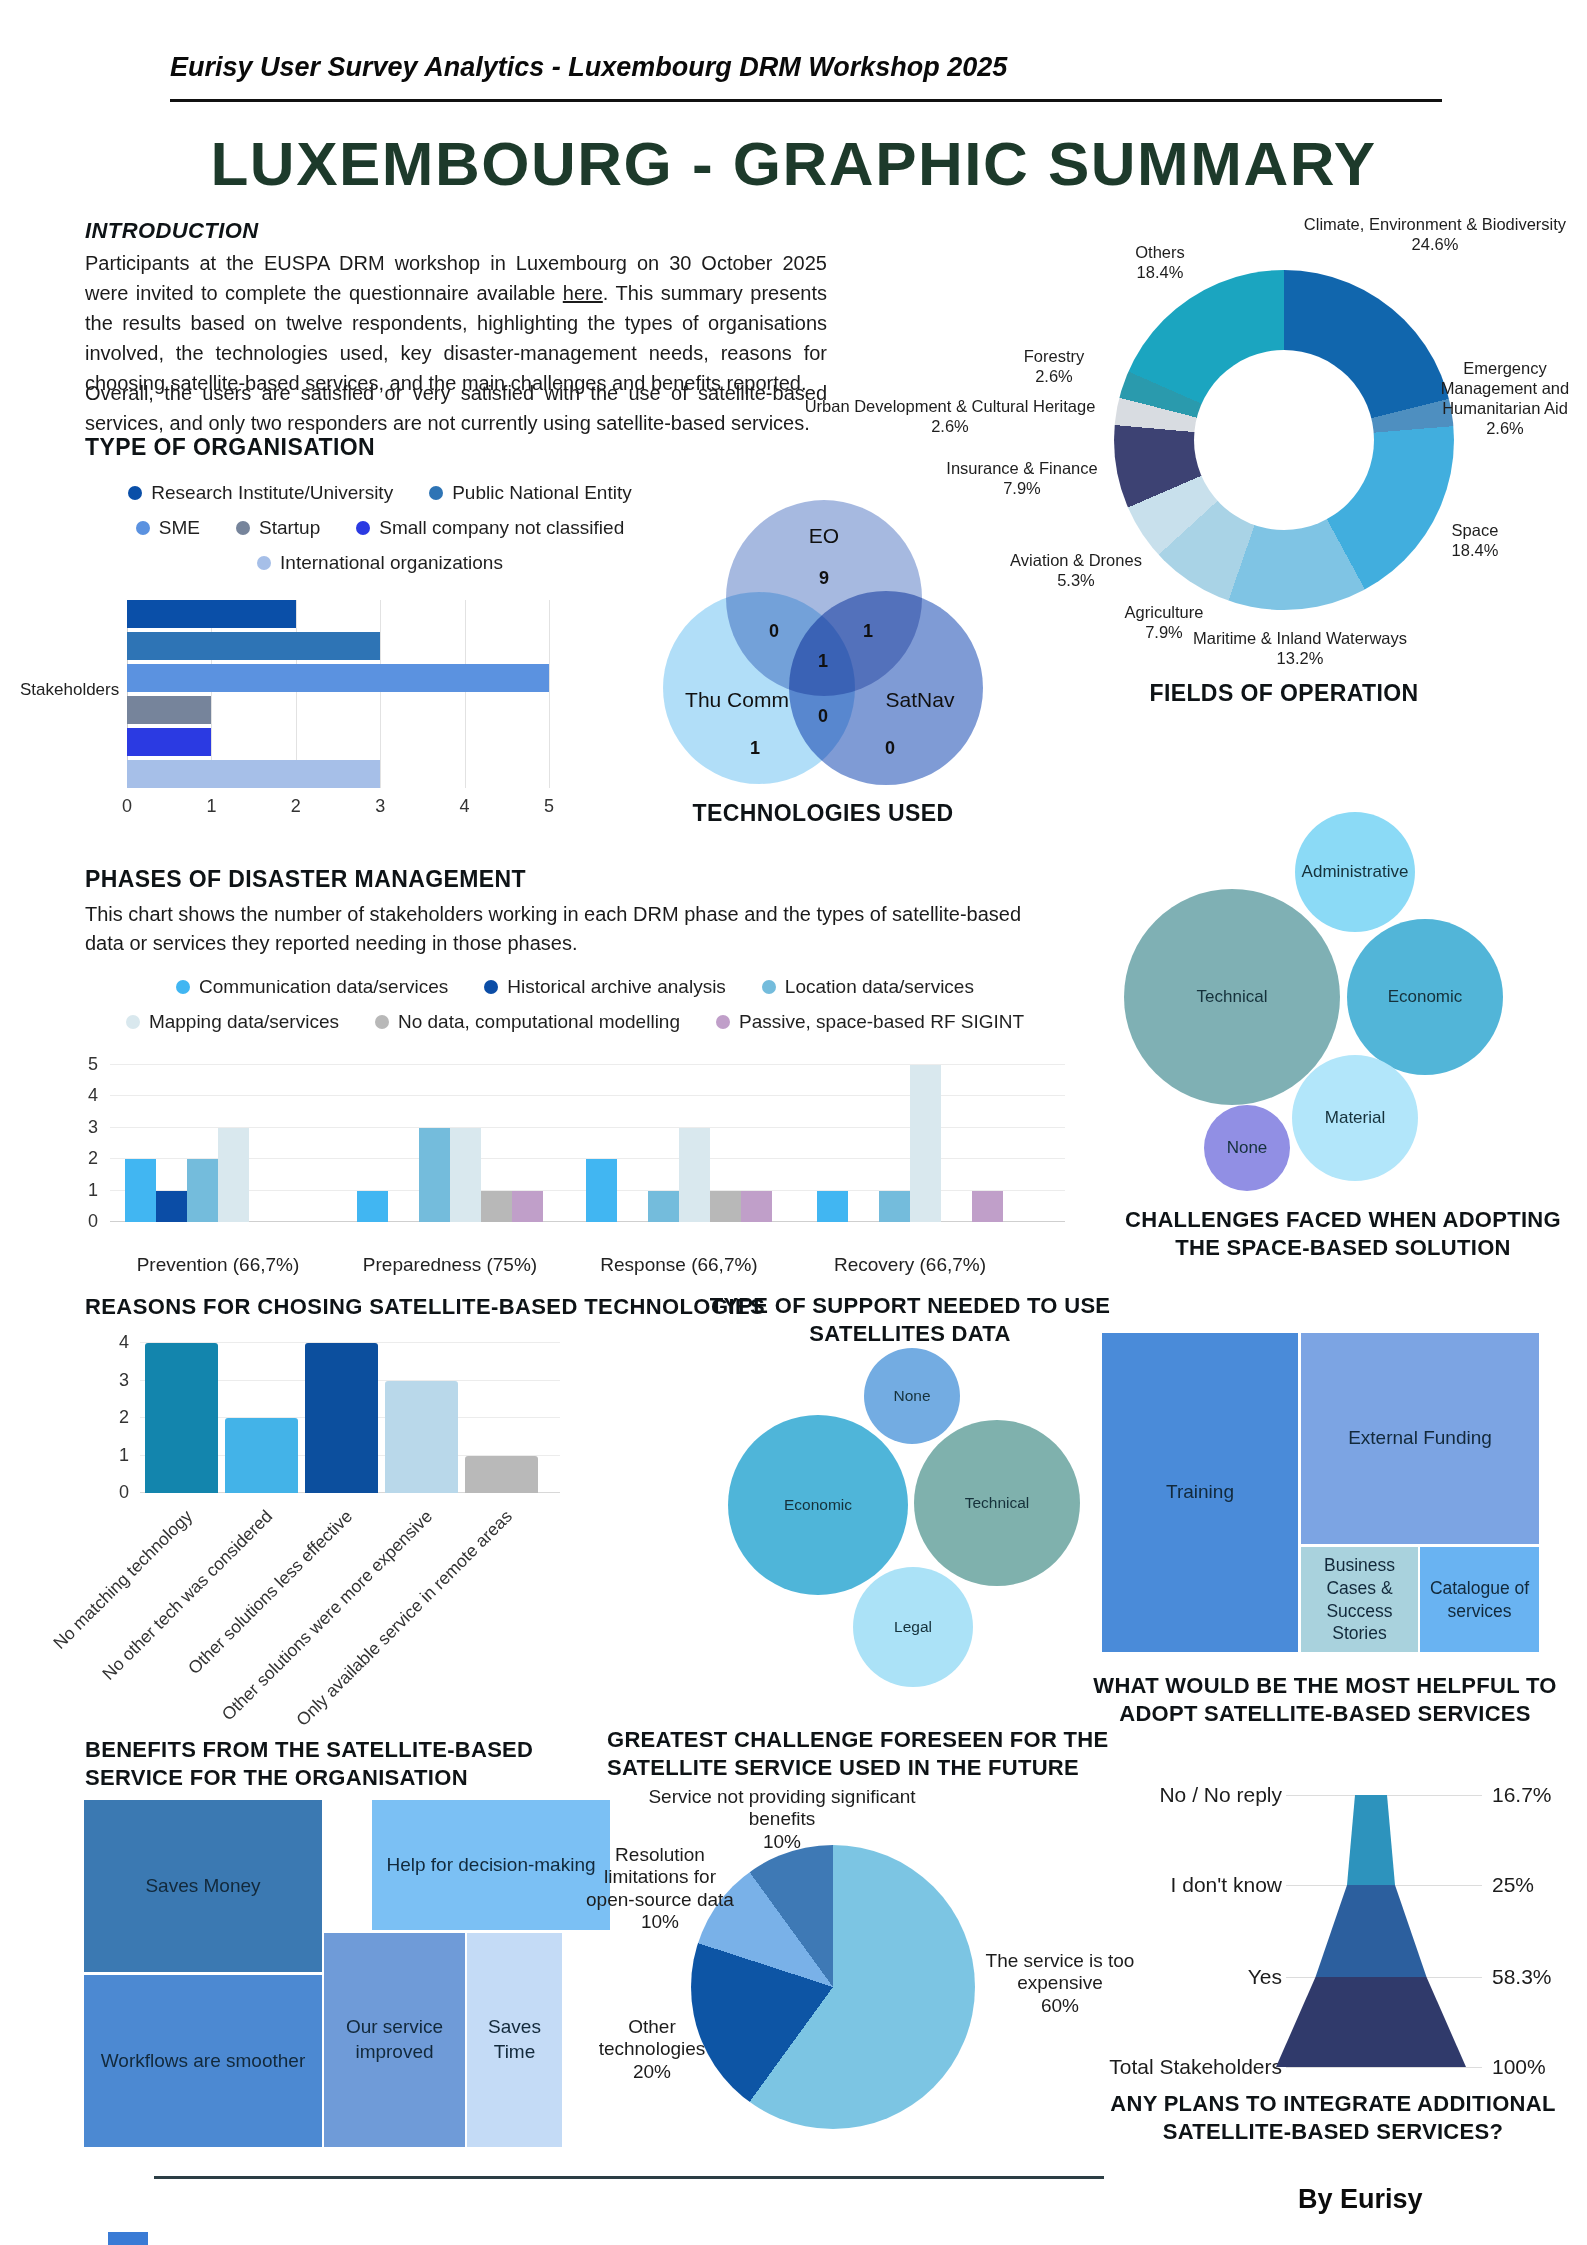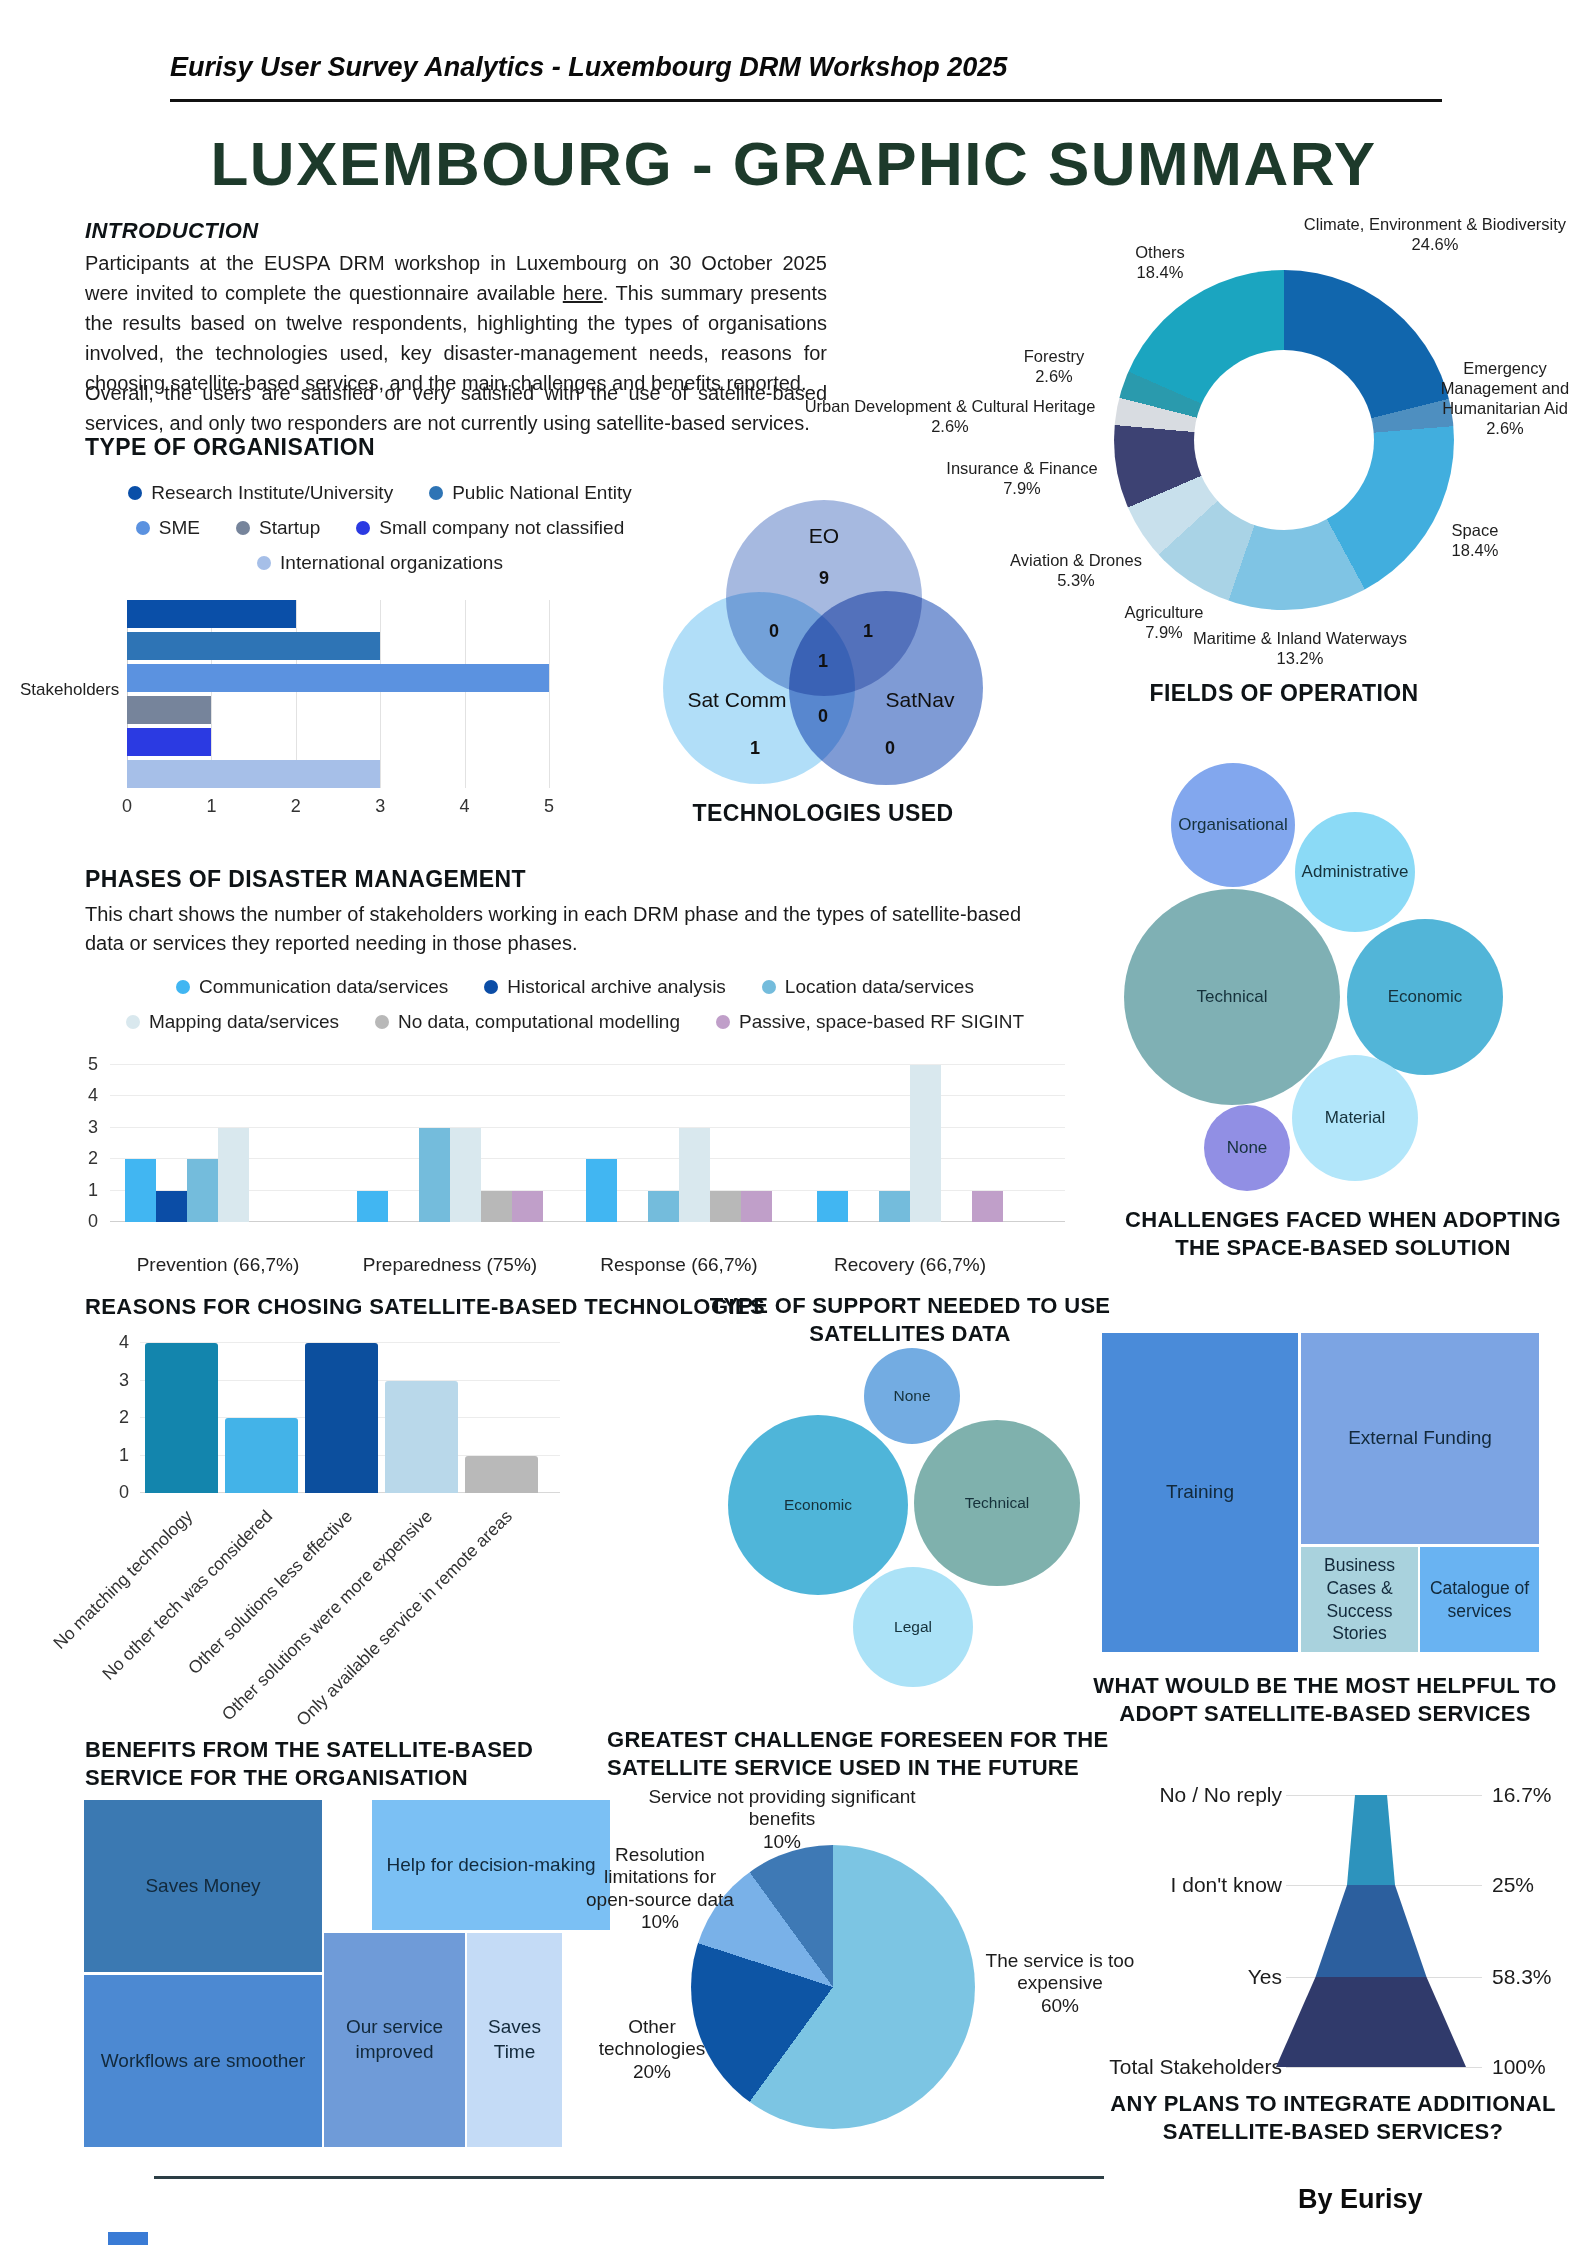--- a/index.html
+++ b/index.html
@@ -139,21 +139,21 @@
 
   <div class="abs vcir" style="left:726px;top:500px;width:196px;height:196px;background:#9fb3de;"></div>
   <div class="abs vcir" style="left:663px;top:592px;width:192px;height:192px;background:#abdcf8;"></div>
   <div class="abs vcir" style="left:789px;top:591px;width:194px;height:194px;background:#7493d2;"></div>
   <div class="abs vlab" style="left:824px;top:536px;">EO</div>
   <div class="abs vnum" style="left:824px;top:578px;">9</div>
   <div class="abs vnum" style="left:774px;top:631px;">0</div>
   <div class="abs vnum" style="left:868px;top:631px;">1</div>
   <div class="abs vnum" style="left:823px;top:661px;">1</div>
   <div class="abs vnum" style="left:823px;top:716px;">0</div>
-  <div class="abs vlab" style="left:737px;top:700px;">Sat Comm</div>
+  <div class="abs vlab" style="left:737px;top:700px;">Thu Comm</div>
   <div class="abs vlab" style="left:920px;top:700px;">SatNav</div>
   <div class="abs vnum" style="left:755px;top:748px;">1</div>
   <div class="abs vnum" style="left:890px;top:748px;">0</div>
   <div class="abs sec" style="left:643px;top:800px;width:360px;text-align:center;">TECHNOLOGIES USED</div>
 
   <div class="abs" id="fields-donut" style="left: 1114px; top: 270px; width: 340px; height: 340px; background: conic-gradient(rgb(17, 102, 173) 0deg, rgb(17, 102, 173) 75.96deg, rgb(78, 143, 192) 75.96deg, rgb(78, 143, 192) 85.32deg, rgb(65, 174, 222) 85.32deg, rgb(65, 174, 222) 151.56deg, rgb(127, 196, 228) 151.56deg, rgb(127, 196, 228) 199.08deg, rgb(169, 211, 230) 199.08deg, rgb(169, 211, 230) 227.52deg, rgb(200, 224, 236) 227.52deg, rgb(200, 224, 236) 246.6deg, rgb(61, 66, 115) 246.6deg, rgb(61, 66, 115) 275.04deg, rgb(216, 220, 225) 275.04deg, rgb(216, 220, 225) 284.4deg, rgb(42, 154, 173) 284.4deg, rgb(42, 154, 173) 293.76deg, rgb(27, 165, 192) 293.76deg, rgb(27, 165, 192) 360deg);"></div>
   <div class="abs hole" style="left:1194px;top:350px;width:180px;height:180px;"></div>
   <div class="layer">
       <div class="donut-label" style="left: 1295px; top: 214px; width: 280px;">
         <div>Climate, Environment &amp; Biodiversity</div>
@@ -279,23 +279,20 @@
       <div class="ytick" style="top: -11px;">5</div>
     </div>
   <div class="abs" style="left:110px;top:1232px;width:955px;height:30px;margin-top:22px;">
       <div class="phase-xlabel" style="left: 108px;">Prevention (66,7%)</div>
       <div class="phase-xlabel" style="left: 340px;">Preparedness (75%)</div>
       <div class="phase-xlabel" style="left: 569px;">Response (66,7%)</div>
       <div class="phase-xlabel" style="left: 800px;">Recovery (66,7%)</div>
     </div>
 
   <div class="layer">
-      <div class="bubble" style="left: 1171px; top: 763px; height: 124px; width: 124px; background: rgb(130, 167, 238);">
-        <div>Organisational</div>
-      </div>
       <div class="bubble" style="left: 1295px; top: 812px; height: 120px; width: 120px; background: rgb(139, 218, 246);">
         <div>Administrative</div>
       </div>
       <div class="bubble" style="left: 1124px; top: 889px; height: 216px; width: 216px; background: rgb(127, 176, 180);">
         <div>Technical</div>
       </div>
       <div class="bubble" style="left: 1347px; top: 919px; height: 156px; width: 156px; background: rgb(82, 181, 216);">
         <div>Economic</div>
       </div>
       <div class="bubble" style="left: 1292px; top: 1055px; height: 126px; width: 126px; background: rgb(178, 230, 250);">

